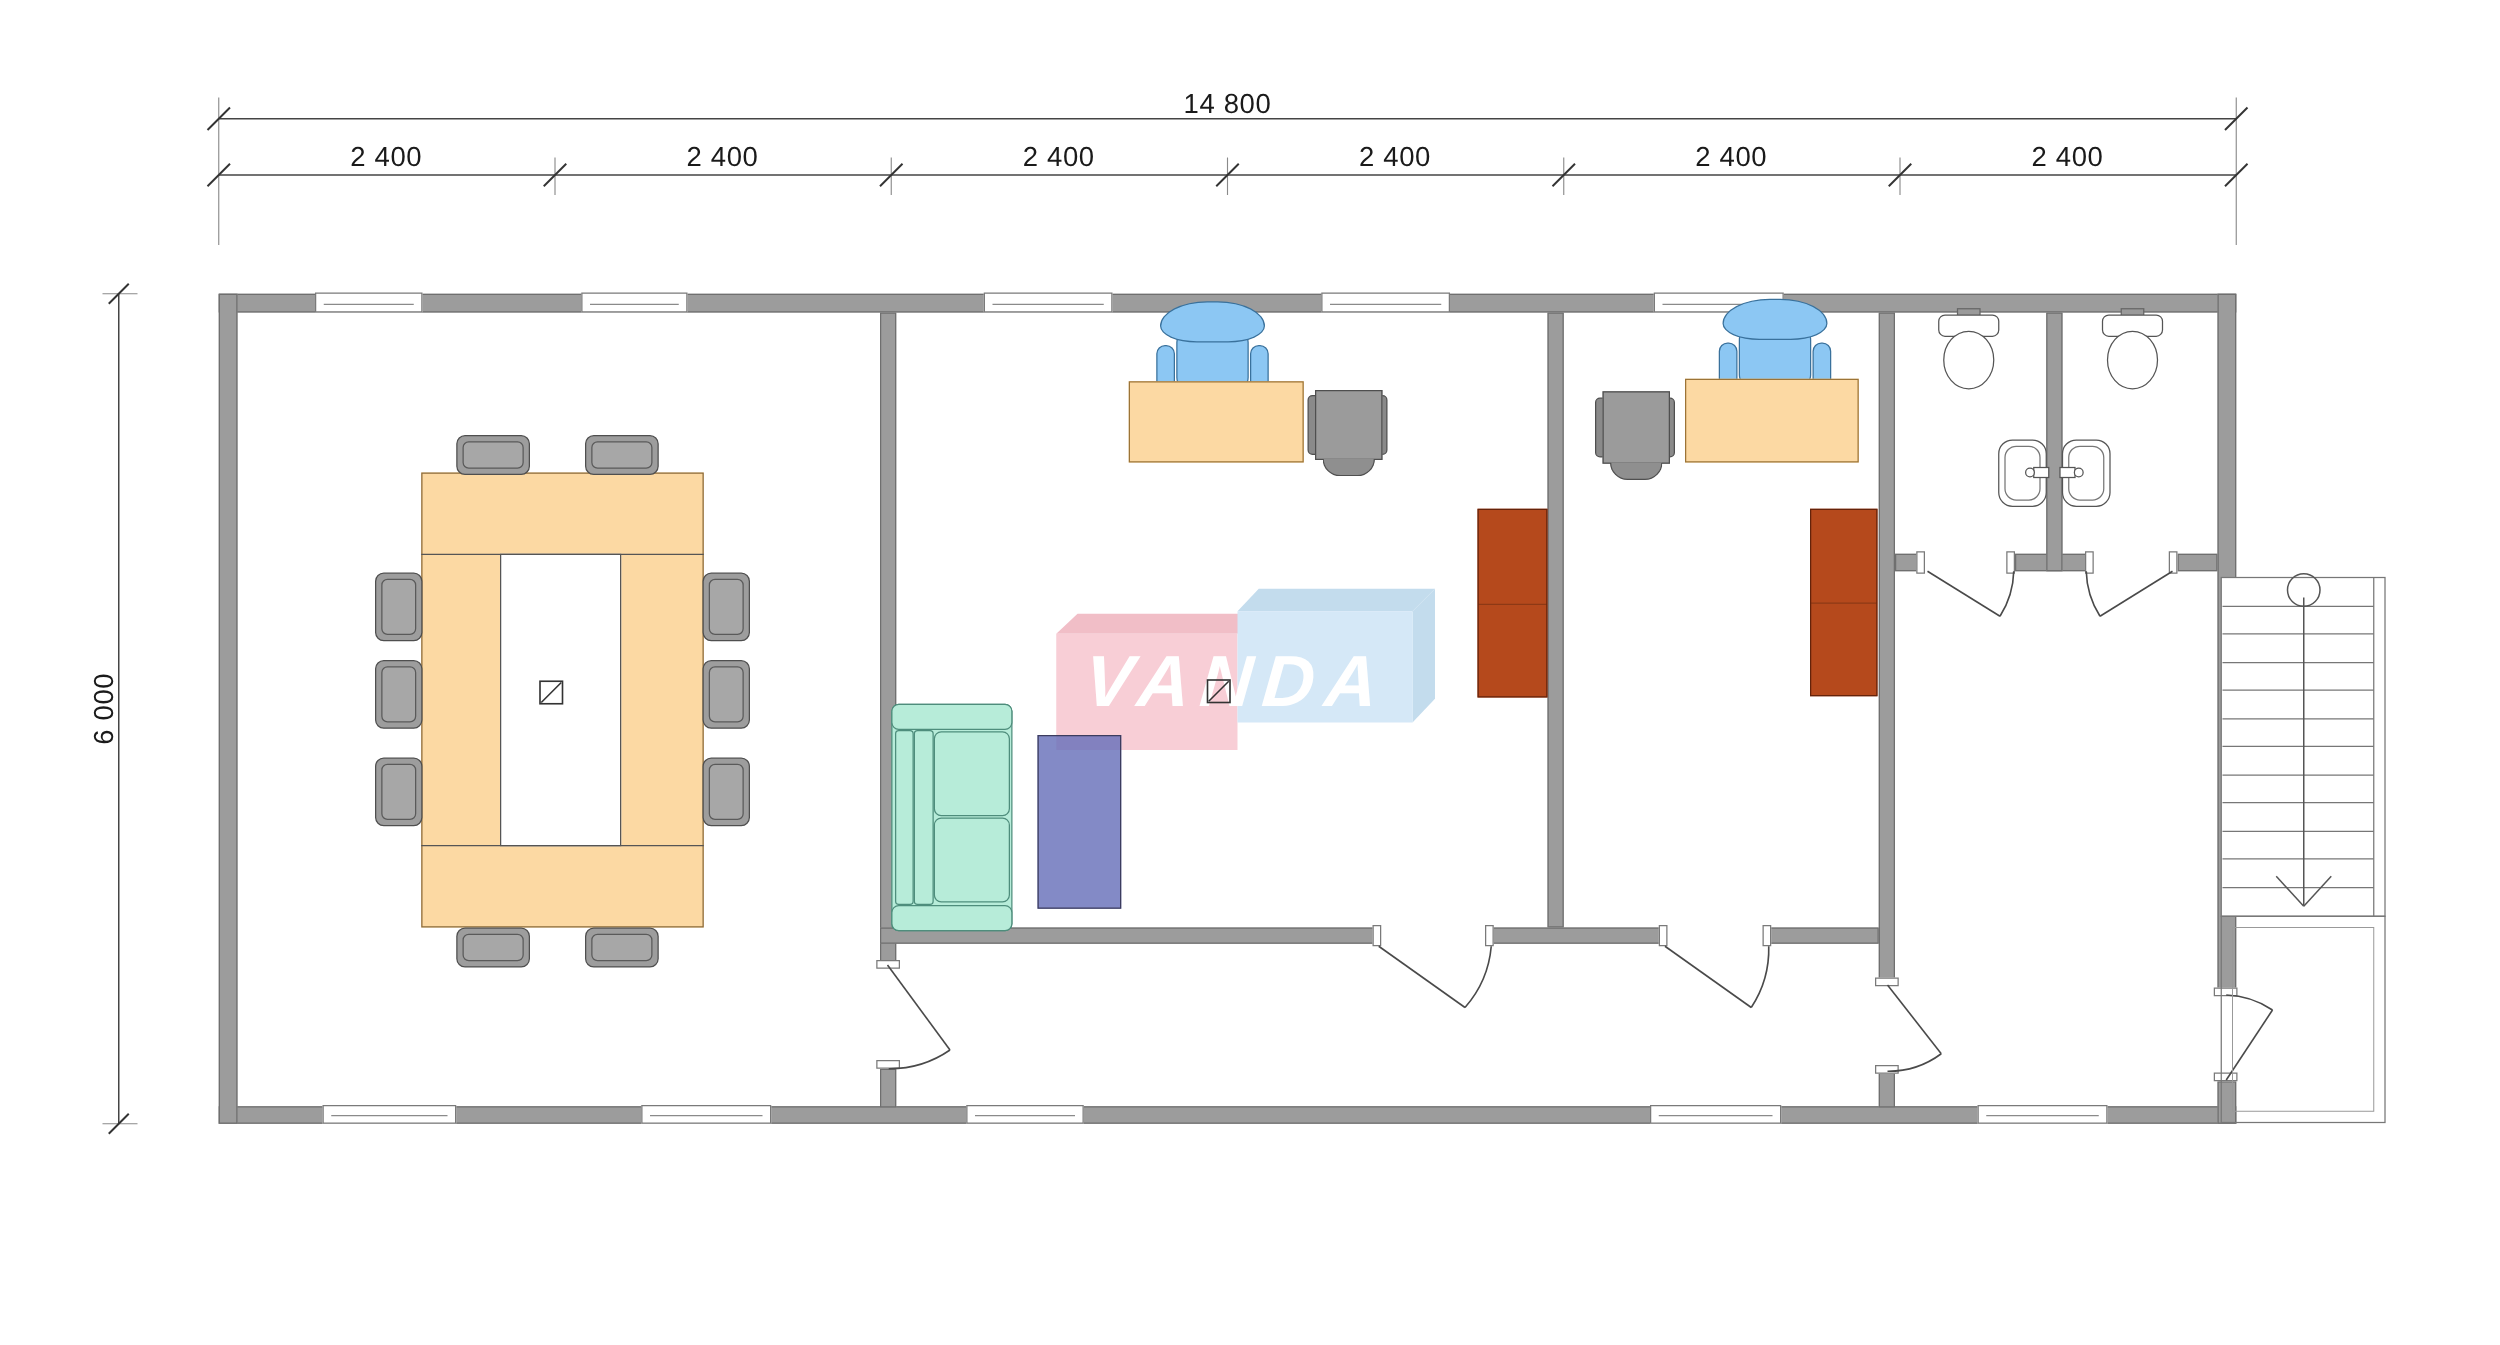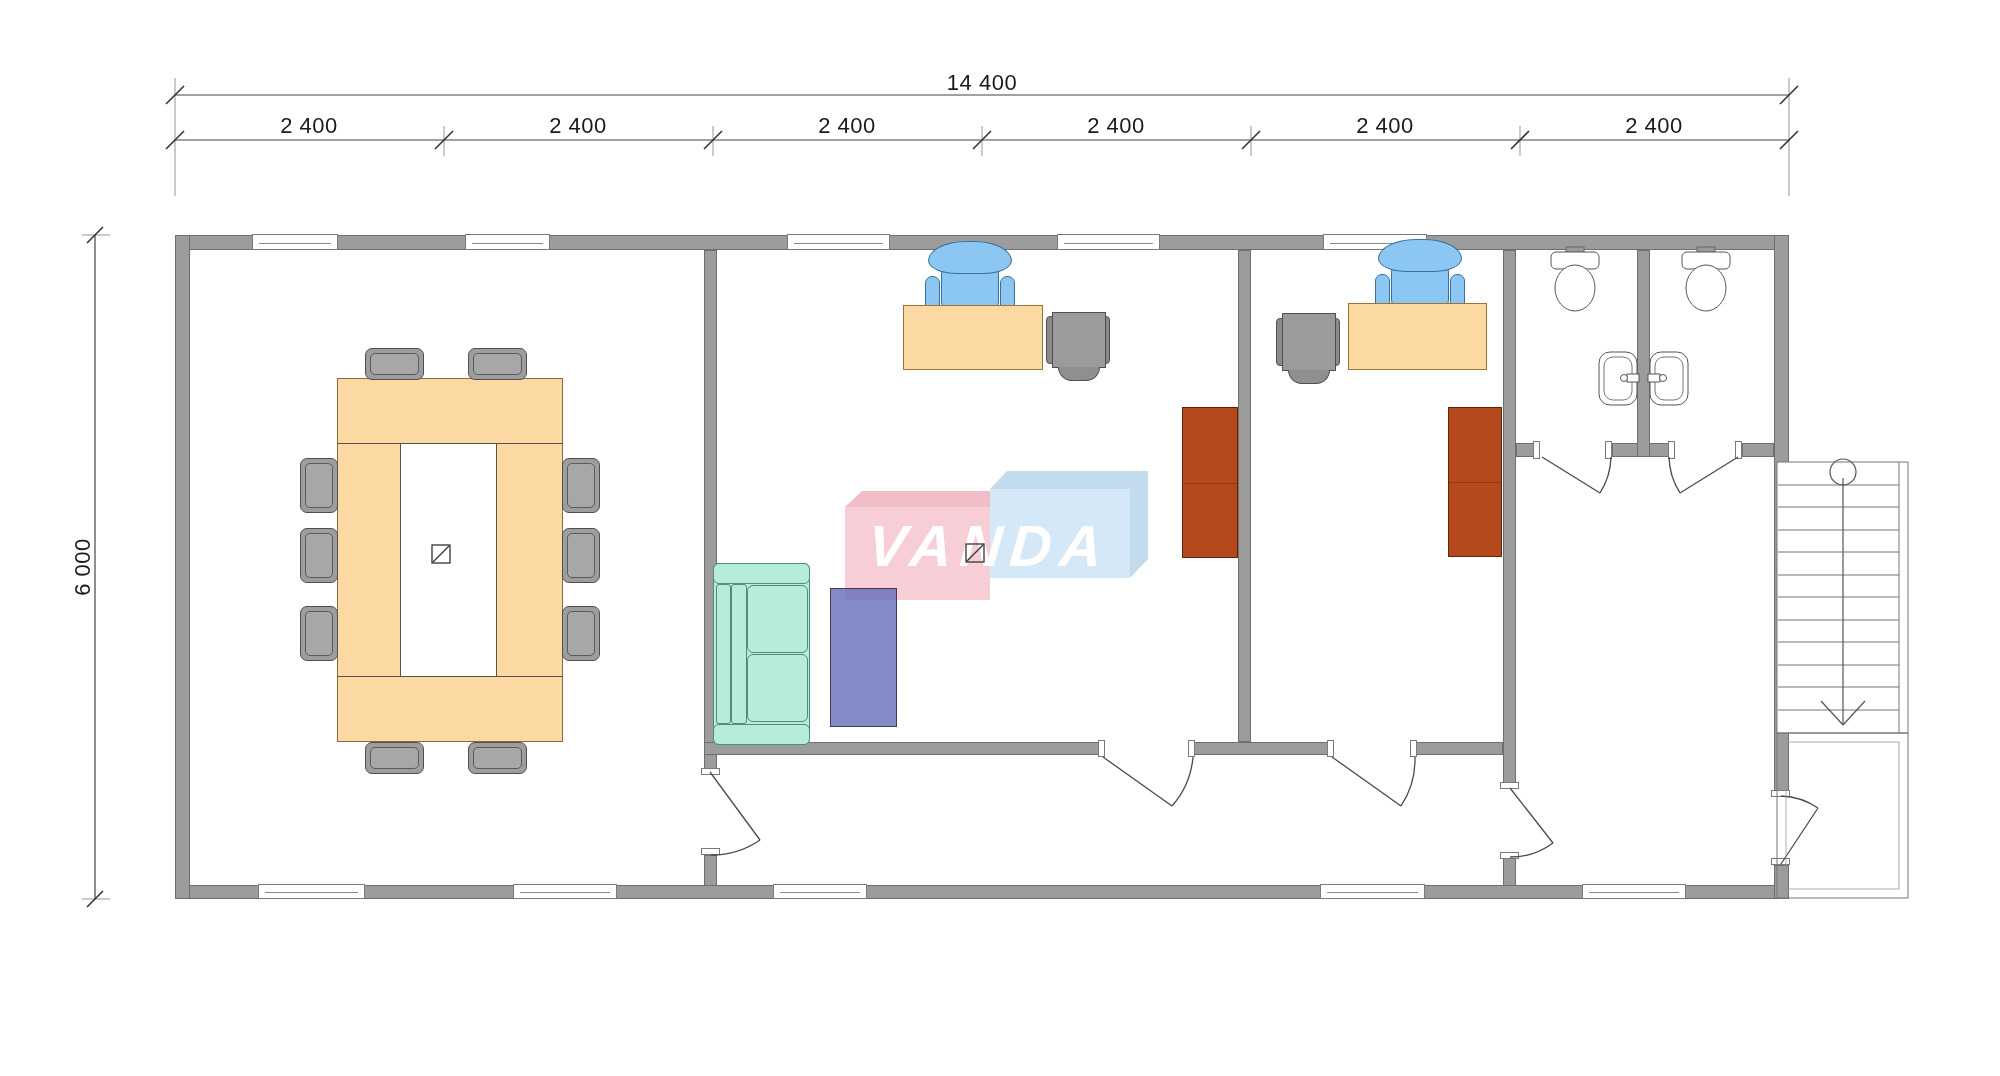--- a/index.html
+++ b/index.html
@@ -27,21 +27,21 @@
   .tbl-line{position:absolute;height:1px;background:#555;}
   .logo-text{position:absolute;left:868px;top:512px;width:270px;color:#ffffff;font-weight:bold;
              font-style:italic;font-size:58px;letter-spacing:8px;transform:skewX(-5deg);}
   svg{position:absolute;left:0;top:0;}
 </style>
 </head>
 <body>
 
 <div class="plan">
 
-  <div class="dimlabel" style="left:905px;top:70px;width:154px;">14 400</div>
+  <div class="dimlabel" style="left:905px;top:70px;width:154px;">14 800</div>
   <div class="dimlabel" style="left:254px;top:113px;width:110px;">2 400</div>
   <div class="dimlabel" style="left:523px;top:113px;width:110px;">2 400</div>
   <div class="dimlabel" style="left:792px;top:113px;width:110px;">2 400</div>
   <div class="dimlabel" style="left:1061px;top:113px;width:110px;">2 400</div>
   <div class="dimlabel" style="left:1330px;top:113px;width:110px;">2 400</div>
   <div class="dimlabel" style="left:1599px;top:113px;width:110px;">2 400</div>
   <div class="dimlabel" style="left:40px;top:554px;width:86px;transform:rotate(-90deg);">6 000</div>
 
   <svg width="2000" height="1076">
     <g stroke="#444" stroke-width="1.2" fill="none">

